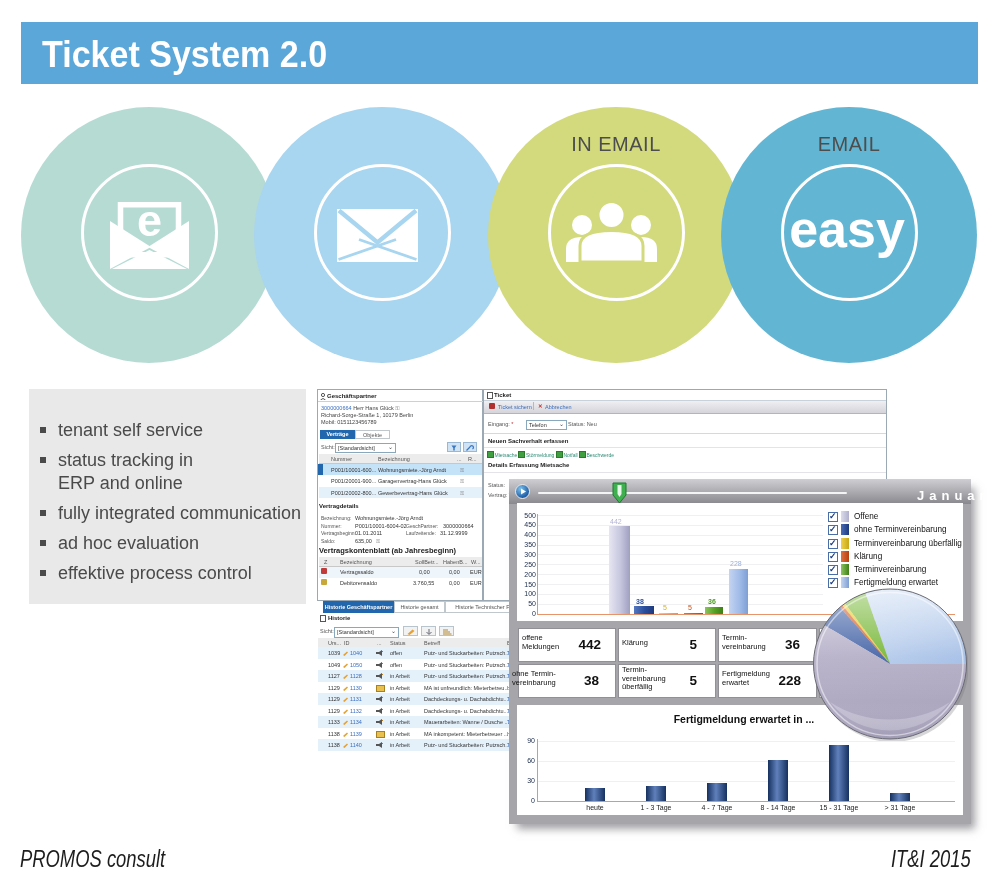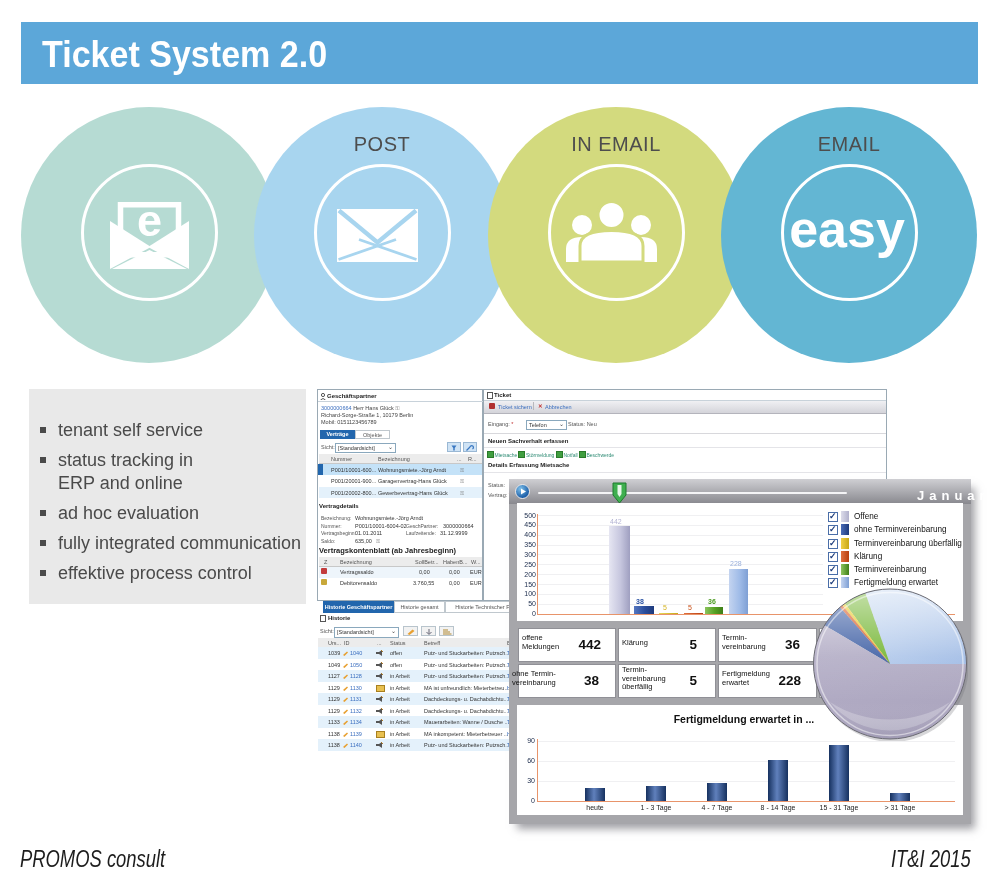--- a/index.html
+++ b/index.html
@@ -57,21 +57,20 @@
   <svg class="abs" style="left:89px;top:95px" width="79" height="67" viewBox="0 0 79 67">
     <rect x="10.5" y="2.75" width="58" height="50" fill="none" stroke="#fff" stroke-width="5.5"></rect>
     <text x="39.5" y="33.5" font-size="45" font-weight="bold" fill="#fff" text-anchor="middle" font-family="Liberation Sans">e</text>
     <path d="M0 19 L41 45 L0 67 Z" fill="#fff"></path>
     <path d="M79 19 L38 45 L79 67 Z" fill="#fff"></path>
     <path d="M1 67.5 L39.5 48 L78 67.5 Z" fill="#fff"></path>
   </svg>
 </div>
 
 <div id="c2" class="abs circle">
-    <div class="lbl">POST</div>
     <div class="ring"></div>
   <svg class="abs" style="left:83px;top:102px" width="81" height="53" viewBox="0 0 81 53">
     <rect x="0" y="0" width="81" height="53" fill="#fff"></rect>
     <path d="M2 1.5 L40.5 33.5 L79 1.5" fill="none" stroke="#a8d5ef" stroke-width="4.4"></path>
     <path d="M1.5 50.5 L59 30.5" fill="none" stroke="#a8d5ef" stroke-width="2.8"></path>
     <path d="M79.5 50.5 L22 30.5" fill="none" stroke="#a8d5ef" stroke-width="2.8"></path>
   </svg>
 </div>
 
 <div id="c3" class="abs circle">
@@ -94,22 +93,22 @@
 <div id="c4" class="abs circle">
     <div class="lbl">EMAIL</div>
     <div class="ring"></div>
   <div id="easy">easy</div>
 </div>
 
 <div id="graybox" class="abs">
   <ul style="margin-top:30px">
     <li style="margin-bottom:7px">tenant self service</li>
     <li style="margin-bottom:7px">status tracking in<br>ERP and online</li>
+    <li style="margin-bottom:7px">fully integrated communication</li>
     <li style="margin-bottom:7px">ad hoc evaluation</li>
-    <li style="margin-bottom:7px">fully integrated communication</li>
     <li>effektive process control</li>
   </ul>
 </div>
 
 <div id="erp" class="abs">
 
  <div class="abs" style="left:0;top:0;width:166px;height:212px;background:#fff;border:1px solid #9aa9b4;box-sizing:border-box;">
   <div class="abs t6 b" style="left:9px;top:3px;color:#222;">Geschäftspartner</div>
   <svg class="abs" style="left:2px;top:3px" width="6" height="7">
         <circle cx="3" cy="2" r="1.6" fill="none" stroke="#555" stroke-width="1"></circle>

